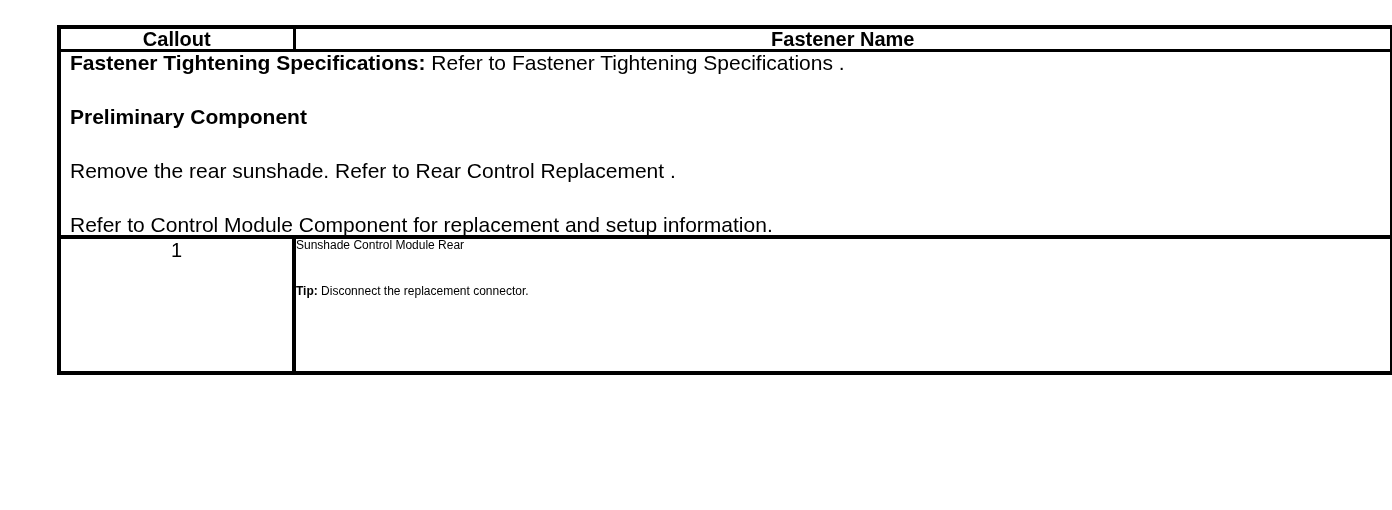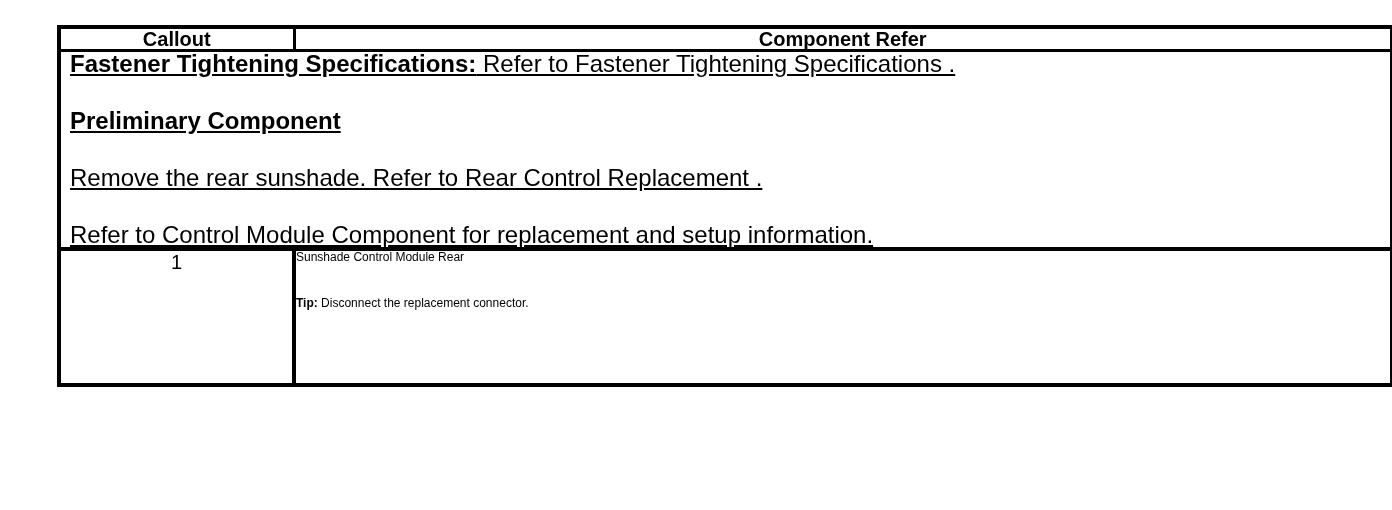--- a/index.html
+++ b/index.html
@@ -61,24 +61,23 @@
 
   
   .note-cell {
     border-bottom: 4px solid #000000;
     padding: 8px 0 10px 0;
     font-size: 20px;
     line-height: 1.0;
   }
   .note-line {
     padding: 0 6px 0 9px;
-    font-size: 24px;
+    font-size: 21px;
     line-height: 1.0;
     white-space: nowrap;
-    text-decoration: underline;
   }
   .note-gap {
     height: 33px;
   }
   .note-gap-small {
     height: 33px;
   }
   b, .bold { font-weight: bold; }
 
   
@@ -110,21 +109,21 @@
 
   <table class="spec-table">
     <colgroup>
       <col class="col-callout">
       <col class="col-component">
     </colgroup>
 
     <thead>
       <tr>
         <th class="header-cell callout-head">Callout</th>
-        <th class="header-cell">Component Refer</th>
+        <th class="header-cell">Fastener Name</th>
       </tr>
     </thead>
 
     <tbody>
 
       <tr>
         <td class="note-cell" colspan="2">
 
           <div class="note-line">
             <span class="bold">Fastener Tightening Specifications:</span><span> Refer to Fastener Tightening Specifications .</span>

